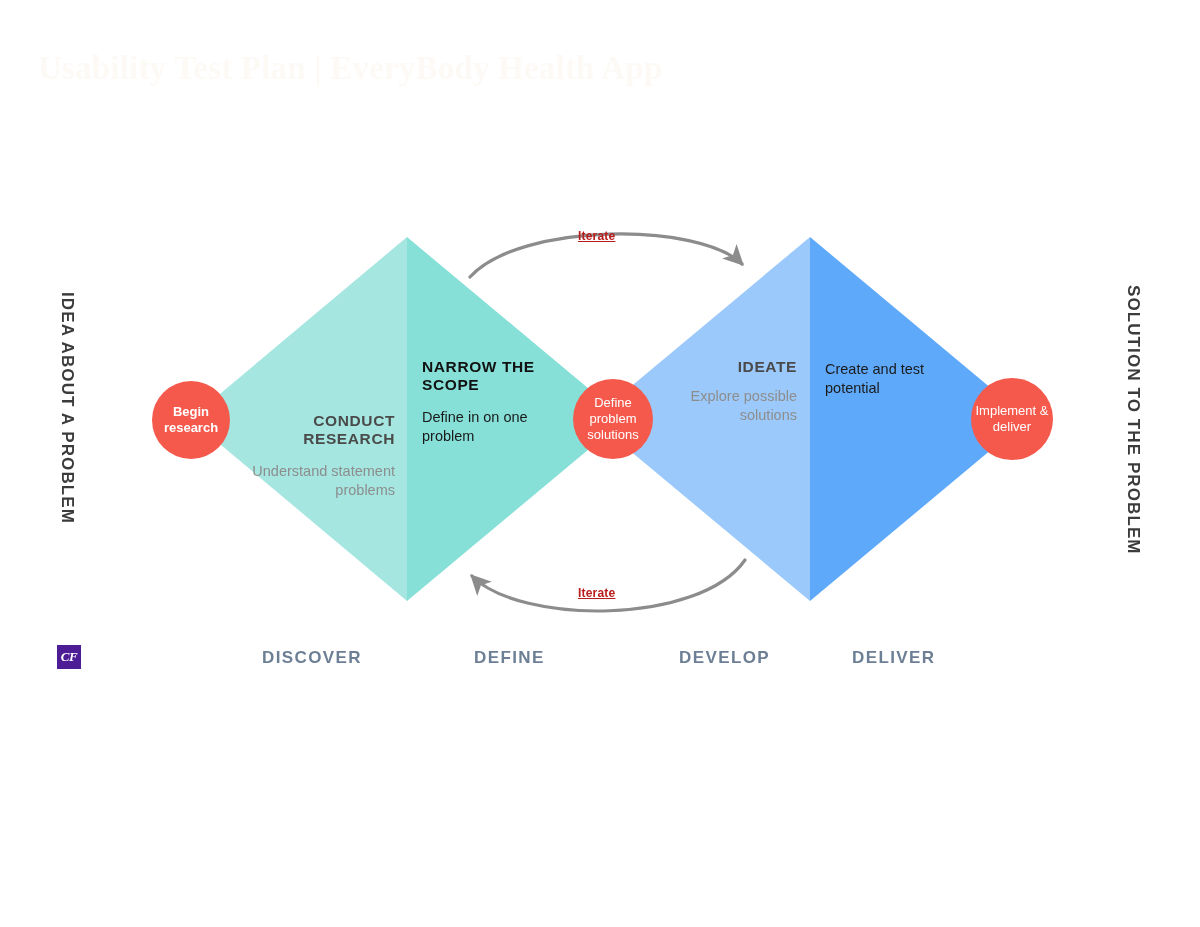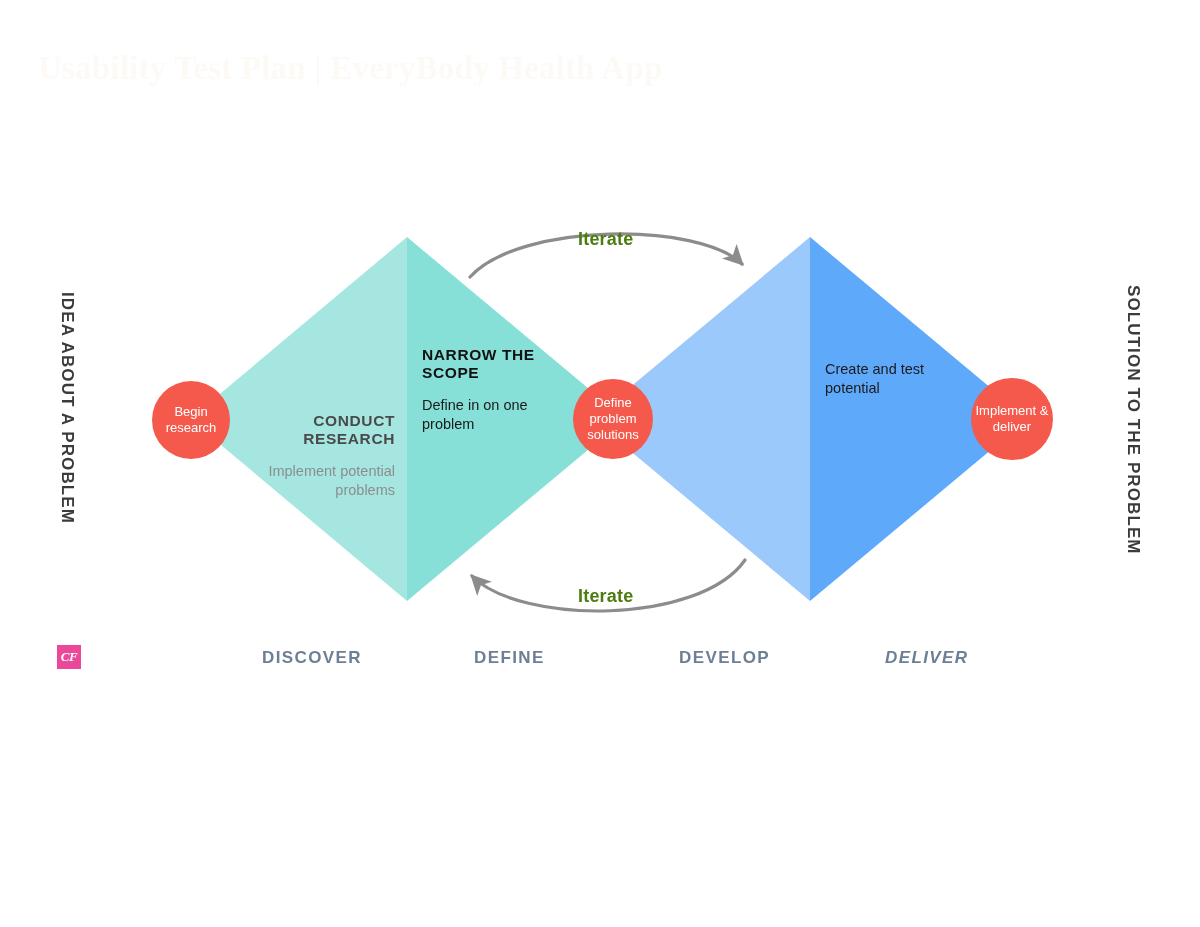--- a/index.html
+++ b/index.html
@@ -76,21 +76,21 @@
   .muted .dm-head { color: #4a4a4a; }
   .muted .dm-body { color: #8d8d8d; }
   .strong .dm-head { color: #111111; }
   .strong .dm-body { color: #1a1a1a; }
 
   .align-right { text-align: right; }
   .align-left  { text-align: left; }
 
   
   #blk-conduct  { left: 245px; top: 364px; width: 150px; margin-top: 48px; }
-  #blk-narrow   { left: 422px; top: 346px; width: 150px; }
+  #blk-narrow   { left: 422px; top: 358px; width: 150px; }
   #blk-ideate   { left: 655px; top: 358px; width: 142px; }
   #blk-validate { left: 825px; top: 346px; width: 152px; }
 
   .gap-sm { height: 14px; }
   #blk-ideate .gap-sm { height: 11px; }
 
   
   .node-circle {
     position: absolute;
     border-radius: 50%;
@@ -100,60 +100,61 @@
     align-items: center;
     justify-content: center;
     text-align: center;
     font-family: "Liberation Sans", sans-serif;
     font-size: 13px;
     line-height: 16px;
     font-weight: normal;
     box-sizing: border-box;
     padding: 4px;
   }
-  #circle-begin     { left: 152px; top: 381px; width: 78px;  height: 78px;  }
+  #circle-begin     { left: 152px; top: 381px; width: 78px;  height: 78px; font-weight: bold;  }
   #circle-define    { left: 573px; top: 379px; width: 80px;  height: 80px;  }
   #circle-implement { left: 971px; top: 378px; width: 82px;  height: 82px;  }
 
   
   .iterate-label {
     position: absolute;
     font-family: "Liberation Sans", sans-serif;
     font-weight: bold;
-    font-size: 18px;
-    color: #4d7c0f;
+    font-size: 12px;
+    color: #b91c1c;
     letter-spacing: 0.2px;
+    text-decoration: underline;
   }
   #iterate-top    { left: 578px; top: 229px; }
   #iterate-bottom { left: 578px; top: 586px; }
 
   
   .phase-label {
     position: absolute;
     font-family: "Liberation Sans", sans-serif;
     font-weight: bold;
     font-size: 17px;
     letter-spacing: 1.4px;
     color: #6c7f95;
     text-transform: uppercase;
     white-space: nowrap;
   }
   #phase-0 { left: 262px; top: 648px; text-align: right; }
   #phase-1 { left: 474px; top: 648px; }
   #phase-2 { left: 679px; top: 648px; }
-  #phase-3 { left: 885px; top: 648px; font-style: italic; }
+  #phase-3 { left: 852px; top: 648px; }
 
   
   #brand-mark {
     position: absolute;
     left: 57px;
     top: 645px;
     width: 24px;
     height: 24px;
-    background: #ec4899;
+    background: #4c1d95;
     color: #ffffff;
     display: flex;
     align-items: center;
     justify-content: center;
     font-family: "Liberation Serif", serif;
     font-style: italic;
     font-weight: bold;
     font-size: 13px;
     letter-spacing: -0.3px;
   }
@@ -187,29 +188,34 @@
     <polygon points="810,237 1028,419 810,601" fill="#5fa9fb"></polygon>
 
     <path d="M 470,277 C 520,222 700,222 742,264" fill="none" stroke="#8c8c8c" stroke-width="3.2" stroke-linecap="round" marker-end="url(#arrowhead-r)"></path>
 
     <path d="M 745,560 C 700,625 520,625 472,576" fill="none" stroke="#8c8c8c" stroke-width="3.2" stroke-linecap="round" marker-end="url(#arrowhead-l)"></path>
   </svg>
 
   <div class="dm-text muted align-right" id="blk-conduct">
     <div class="dm-head">CONDUCT RESEARCH</div>
     <div class="gap-sm"></div>
-    <div class="dm-body">Implement potential problems</div>
+    <div class="dm-body">Understand statement problems</div>
   </div>
 
   <div class="dm-text strong align-left" id="blk-narrow">
     <div class="dm-head">NARROW THE SCOPE</div>
     <div class="gap-sm"></div>
     <div class="dm-body">Define in on one problem</div>
   </div>
 
+  <div class="dm-text muted align-right" id="blk-ideate">
+    <div class="dm-head">IDEATE</div>
+    <div class="gap-sm"></div>
+    <div class="dm-body">Explore possible solutions</div>
+  </div>
 
   <div class="dm-text strong align-left" id="blk-validate">
     <div class="gap-sm"></div>
     <div class="dm-body">Create and test potential</div>
   </div>
 
   <div class="node-circle" id="circle-begin">Begin research</div>
 
   <div class="node-circle" id="circle-define">Define problem solutions</div>
 

